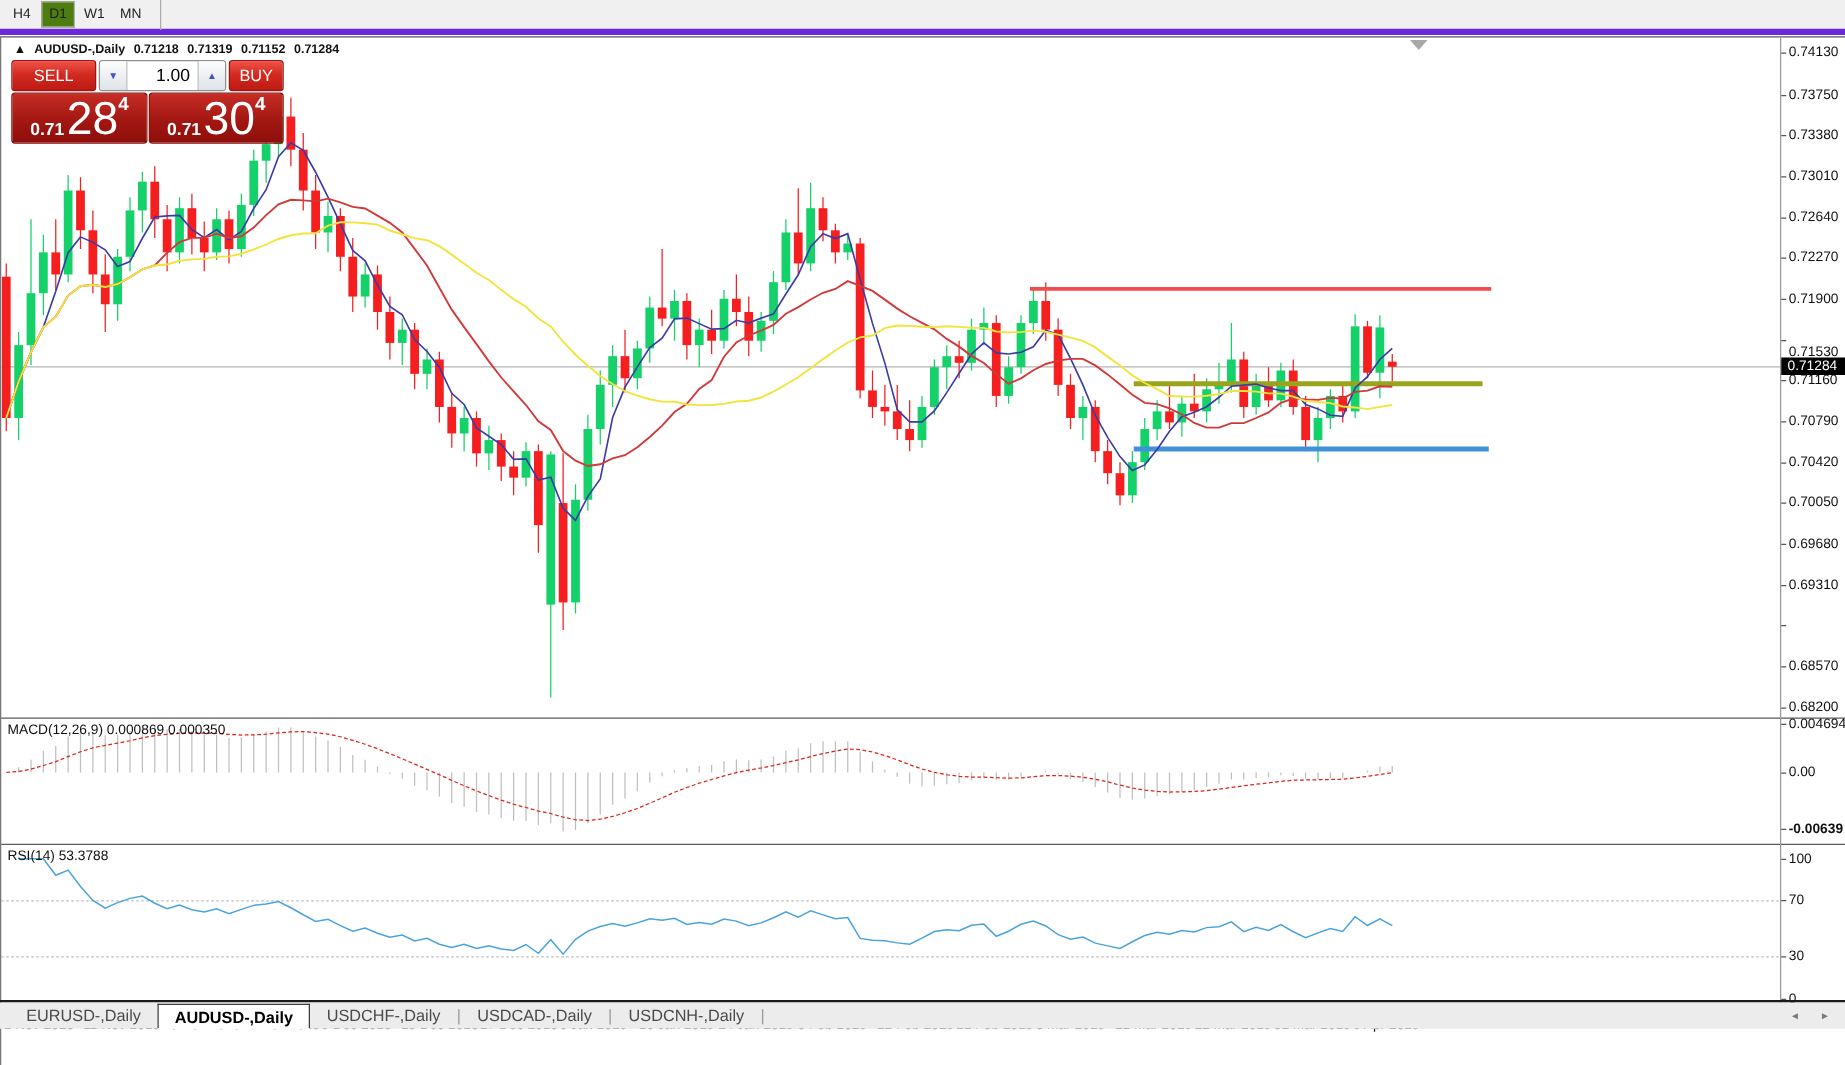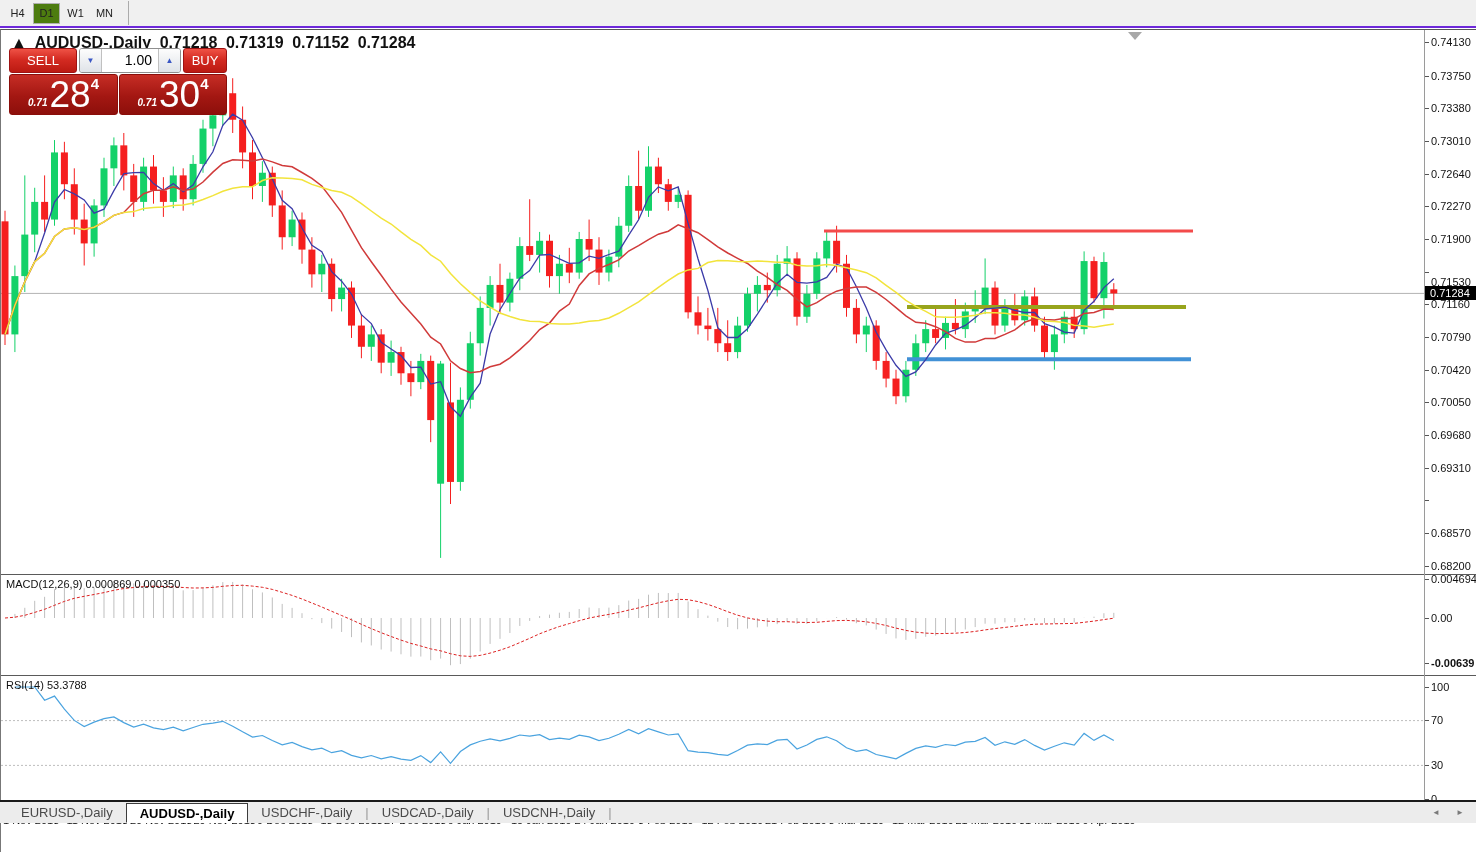--- a/index.html
+++ b/index.html
@@ -2,33 +2,33 @@
 <html><head>
 <meta charset="utf-8">
 <style>
   * { box-sizing: border-box; margin: 0; padding: 0; }
   html,body { width:1476px; height:852px; overflow:hidden; background:#fff;
     font-family:"Liberation Sans", sans-serif; font-size:11px; color:#000; }
   #root { position:relative; width:1476px; height:852px; }
 
   
   #tf-bar { position:absolute; left:0; top:0; width:1476px; height:28px;
-    background:#f0f0f0; border-bottom:2px solid #6d28d9; display:flex; align-items:center; padding-left:4px; }
+    background:#f0f0f0; border-bottom:5px solid #6d28d9; display:flex; align-items:center; padding-left:4px; }
   .tf-tab { width:27px; height:21px; line-height:19px; text-align:center; color:#222; cursor:default; margin-right:2px; border:1px solid transparent; }
   .tf-tab.active { background:#4d7c0f; border:1px solid #b0b0b0; }
   #tf-divider { width:1px; height:24px; background:#ababab; margin-left:8px; }
 
   
   #chart-window { position:absolute; left:0; top:29px; width:1476px; height:823px; background:#fff; border-top:1px solid #555; border-left:1px solid #777; }
   .pane-sep { position:absolute; left:0; width:1476px; height:1px; background:#5a5a5a; }
   #axis-sep { position:absolute; top:0; left:1423px; width:1px; height:780px; background:#9a9a9a; }
   svg { position:absolute; left:0; }
 
   
-  #chart-title { position:absolute; left:10px; top:4px; font-size:16px; font-weight:600; color:#111; letter-spacing:0; }
+  #chart-title { position:absolute; left:10px; top:4px; font-size:10px; font-weight:600; color:#111; letter-spacing:0; }
   #chart-title span { margin-right:4px; }
   .ind-label { position:absolute; left:5px; font-size:11px; color:#111; }
   .axis-label { position:absolute; left:1430px; color:#111; }
   .axis-tick  { position:absolute; left:1424px; width:4px; height:1px; background:#555; }
   .date-label { position:absolute; top:784px; color:#111; white-space:nowrap; }
   .date-tick  { position:absolute; top:781px; width:1px; height:4px; background:#555; }
   #price-badge { position:absolute; left:1424px; width:52px; height:14px; background:#000; color:#fff;
      line-height:14px; padding-left:5px; }
   #end-marker { position:absolute; left:1127px; top:2px; width:0; height:0;
      border-left:7px solid transparent; border-right:7px solid transparent; border-top:8px solid #a8a8a8; }
@@ -40,21 +40,21 @@
      text-align:center; line-height:23px; background:linear-gradient(180deg,#ef5246 0%,#d42b22 45%,#bb1a12 100%); }
   #sell-btn { width:68px; } #buy-btn { width:44px; }
   #vol-box { flex:1; display:flex; margin:0 2px; border:1px solid #8f8f8f; border-radius:3px; background:#fff; overflow:hidden; }
   .vol-btn { width:22px; background:linear-gradient(180deg,#fdfdfd,#dfe3e8); border:0; color:#3a57c4; font-size:8px; line-height:23px; text-align:center; }
   #vol-down { border-right:1px solid #c0c0c0; } #vol-up { border-left:1px solid #c0c0c0; }
   #vol-value { flex:1; text-align:right; padding:0 6px; font-size:14px; line-height:23px; color:#000; }
   #trade-row2 { display:flex; margin-top:1px; height:41px; }
   .price-box { color:#fff; background:linear-gradient(180deg,#c62d25 0%,#a31712 55%,#8d0f0b 100%);
      border:1px solid #8a0e0a; border-radius:3px; display:flex; align-items:flex-end; justify-content:center; padding-bottom:3px; }
   #sell-box { width:109px; margin-right:1px; } #buy-box { width:108px; }
-  .p-small { font-size:10px; font-weight:700; margin-right:2px; line-height:16px;font-style:italic; }
+  .p-small { font-size:14px; font-weight:700; margin-right:2px; line-height:16px; }
   .p-big { font-size:37px; font-weight:400; line-height:33px; }
   .p-sup { font-size:15px; font-weight:700; line-height:30px; vertical-align:top; position:relative; top:-12px; }
 
   
   #bottom-sep { position:absolute; left:0; top:800px; width:1476px; height:2px; background:#1a1a1a; }
   #symbol-bar { position:absolute; left:0; top:802px; width:1476px; height:21px; background:#ececec; display:flex; align-items:center; padding-left:8px; }
   .sym-tab { padding:0 13px; height:20px; line-height:19px; color:#4a4a4a; font-size:13px; }
   .sym-tab.active { background:#fff; border:1px solid #3c3c3c; border-bottom:1px solid #fff; color:#000; font-weight:700; }
   .sym-pipe { color:#999; font-size:13px; }
   .scroll-arrow { position:absolute; top:808px; color:#7a7a7a; font-size:8px; }

